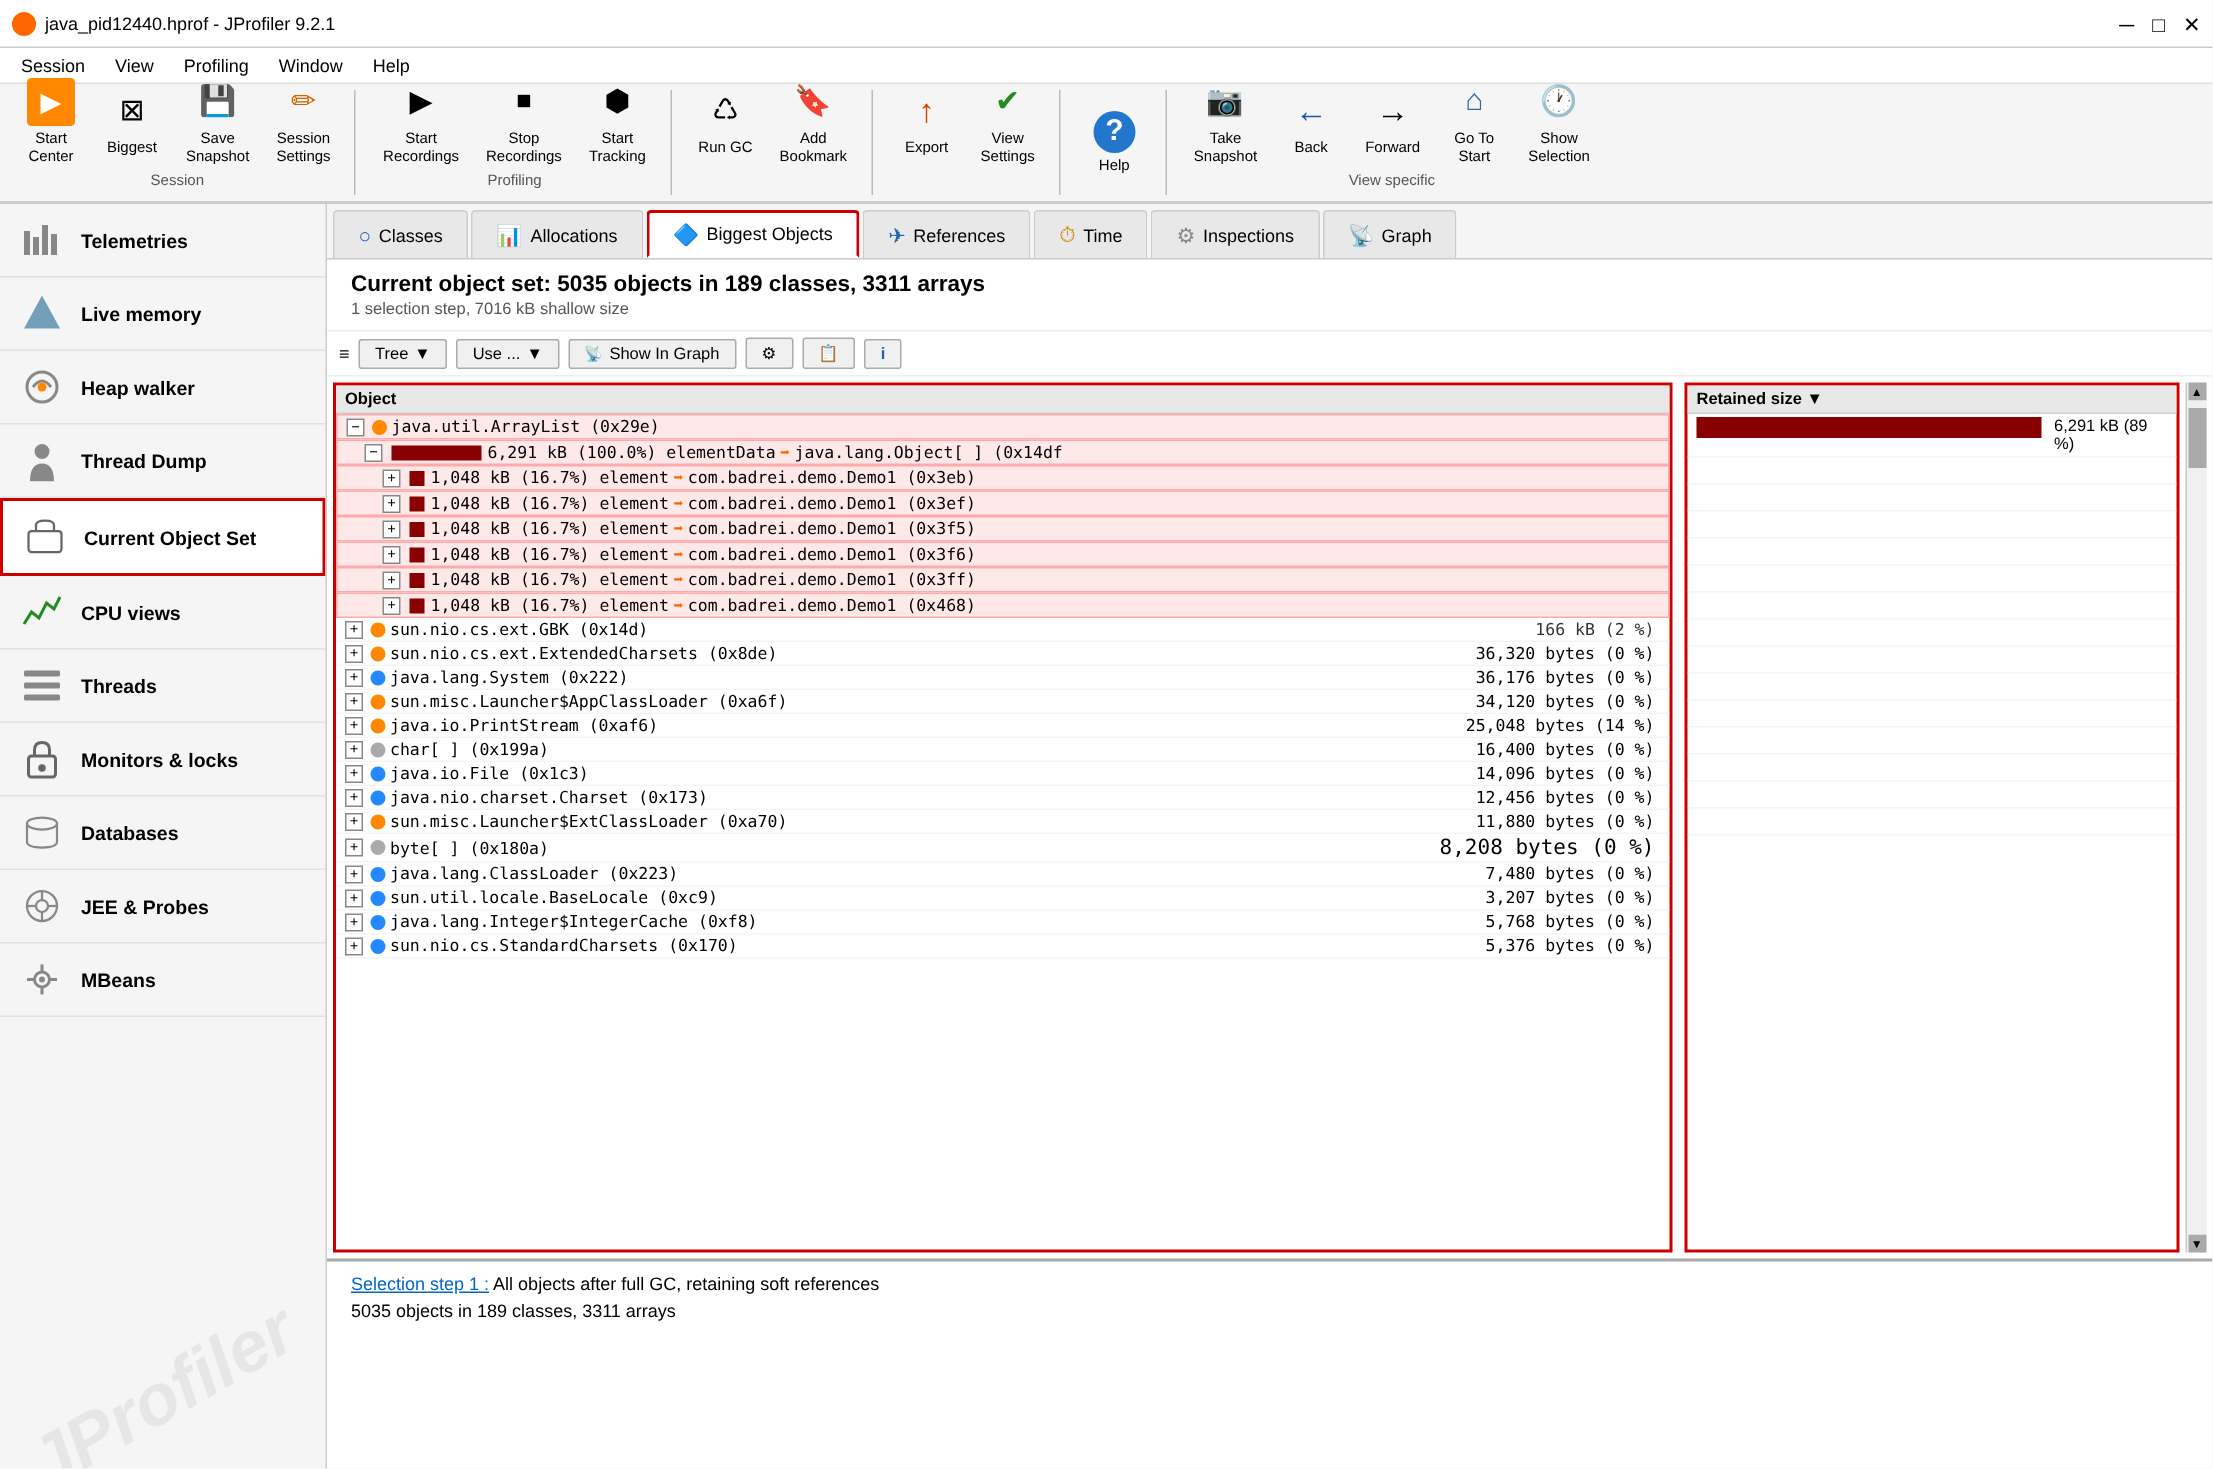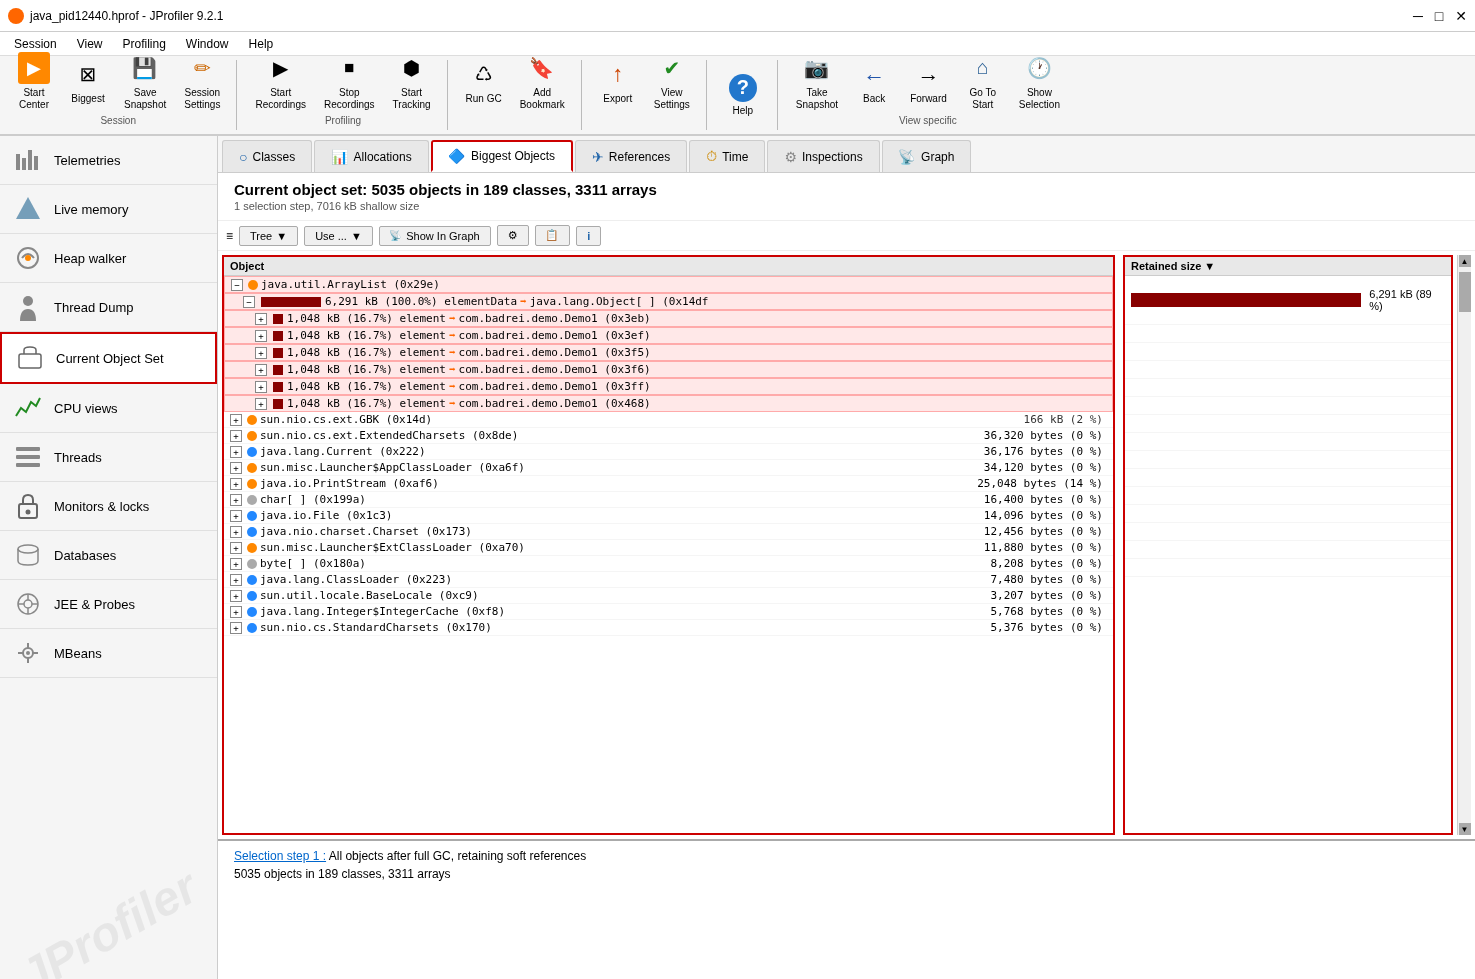--- a/index.html
+++ b/index.html
@@ -22,21 +22,21 @@
     .tool-label { font-size: 10px; text-align: center; line-height: 1.2; }
     
     
     .main { display: flex; height: calc(979px - 32px - 24px - 80px); }
     
     
     .sidebar { width: 218px; background: #f5f5f5; border-right: 1px solid #ccc; display: flex; flex-direction: column; overflow: hidden; position: relative; }
     .sidebar-item { display: flex; align-items: center; padding: 8px 12px; cursor: pointer; gap: 10px; border-bottom: 1px solid #e0e0e0; }
     .sidebar-item.active { background: #fff; border: 2px solid #cc0000; }
     .sidebar-icon { width: 32px; height: 32px; display: flex; align-items: center; justify-content: center; }
-    .sidebar-label { font-size: 13px; font-weight: 400; }
+    .sidebar-label { font-size: 13px; font-weight: 700; }
     .sidebar-watermark { position: absolute; bottom: 20px; left: 0; right: 0; text-align: center; font-size: 48px; font-weight: bold; color: rgba(0,0,0,0.06); transform: rotate(-30deg); pointer-events: none; font-style: italic; }
     
     
     .content { flex: 1; display: flex; flex-direction: column; background: #fff; overflow: hidden; }
     
     
     .tabs { display: flex; border-bottom: 1px solid #ccc; background: #f5f5f5; padding: 4px 4px 0; gap: 2px; }
     .tab { padding: 6px 16px; cursor: pointer; border: 1px solid #ccc; border-bottom: none; background: #e8e8e8; border-radius: 3px 3px 0 0; font-size: 12px; display: flex; align-items: center; gap: 5px; }
     .tab.active { background: #fff; border-bottom: 1px solid #fff; border: 2px solid #cc0000; border-bottom: 2px solid #fff; }
     
@@ -53,21 +53,21 @@
     .tree-area { flex: 1; display: flex; overflow: hidden; }
     .tree-left { flex: 1; border-right: 1px solid #ccc; overflow: auto; border: 2px solid #cc0000; margin: 4px; }
     .tree-right { width: 340px; overflow: auto; border: 2px solid #cc0000; margin: 4px; }
     
     .tree-header { display: flex; background: #e8e8e8; border-bottom: 1px solid #ccc; font-weight: bold; font-size: 11px; padding: 3px 6px; position: sticky; top: 0; }
     
     .tree-row { display: flex; align-items: center; padding: 1px 2px; font-size: 11px; font-family: monospace; border-bottom: 1px solid #f5f5f5; }
     .expand-icon { width: 12px; height: 12px; display: inline-flex; align-items: center; justify-content: center; border: 1px solid #888; font-size: 9px; margin-right: 2px; cursor: pointer; background: #fff; flex-shrink: 0; }
     
     .retained-header { display: flex; background: #e8e8e8; border-bottom: 1px solid #ccc; font-weight: bold; font-size: 11px; padding: 3px 6px; position: sticky; top: 0; align-items: center; gap: 4px; }
-    .retained-row { display: flex; align-items: center; padding: 12px 6px; border-bottom: 1px solid #f5f5f5; gap: 4px; }
+    .retained-row { display: flex; padding: 2px 6px; border-bottom: 1px solid #f5f5f5; gap: 4px; }
     
     
     .bottom-panel { height: 140px; border-top: 2px solid #aaa; padding: 8px 16px; background: #fff; overflow: auto; }
     .selection-link { color: #0066cc; text-decoration: underline; cursor: pointer; font-size: 12px; }
     
     
     ::-webkit-scrollbar { width: 12px; height: 12px; }
     ::-webkit-scrollbar-track { background: #f0f0f0; }
     ::-webkit-scrollbar-thumb { background: #aaa; }
   </style>
@@ -472,21 +472,21 @@
           <span style="display:inline-block;width:4px;"></span>
           <span class="expand-icon">+</span>
           <span style="width:10px;height:10px;border-radius:50%;background:#ff8800;display:inline-block;margin:0 3px;flex-shrink:0;"></span>
           <span style="font-family:monospace;font-size:11px;flex:1;">sun.nio.cs.ext.ExtendedCharsets (0x8de)</span>
           <span style="font-family:monospace;font-size:11px;margin-right:8px;">36,320 bytes (0 %)</span>
         </div>
         <div class="tree-row">
           <span style="display:inline-block;width:4px;"></span>
           <span class="expand-icon">+</span>
           <span style="width:10px;height:10px;border-radius:50%;background:#2288ff;display:inline-block;margin:0 3px;flex-shrink:0;"></span>
-          <span style="font-family:monospace;font-size:11px;flex:1;">java.lang.Current (0x222)</span>
+          <span style="font-family:monospace;font-size:11px;flex:1;">java.lang.System (0x222)</span>
           <span style="font-family:monospace;font-size:11px;margin-right:8px;">36,176 bytes (0 %)</span>
         </div>
         <div class="tree-row">
           <span style="display:inline-block;width:4px;"></span>
           <span class="expand-icon">+</span>
           <span style="width:10px;height:10px;border-radius:50%;background:#ff8800;display:inline-block;margin:0 3px;flex-shrink:0;"></span>
           <span style="font-family:monospace;font-size:11px;flex:1;">sun.misc.Launcher$AppClassLoader (0xa6f)</span>
           <span style="font-family:monospace;font-size:11px;margin-right:8px;">34,120 bytes (0 %)</span>
         </div>
         <div class="tree-row">
@@ -522,21 +522,21 @@
           <span class="expand-icon">+</span>
           <span style="width:10px;height:10px;border-radius:50%;background:#ff8800;display:inline-block;margin:0 3px;flex-shrink:0;"></span>
           <span style="font-family:monospace;font-size:11px;flex:1;">sun.misc.Launcher$ExtClassLoader (0xa70)</span>
           <span style="font-family:monospace;font-size:11px;margin-right:8px;">11,880 bytes (0 %)</span>
         </div>
         <div class="tree-row">
           <span style="display:inline-block;width:4px;"></span>
           <span class="expand-icon">+</span>
           <span style="width:10px;height:10px;border-radius:50%;background:#aaaaaa;display:inline-block;margin:0 3px;flex-shrink:0;"></span>
           <span style="font-family:monospace;font-size:11px;flex:1;">byte[ ] (0x180a)</span>
-          <span style="font-family:monospace;font-size:11px;margin-right:8px;">8,208 bytes (0 %)</span>
+          <span style="font-family:monospace;font-size:14px;margin-right:8px;">8,208 bytes (0 %)</span>
         </div>
         <div class="tree-row">
           <span style="display:inline-block;width:4px;"></span>
           <span class="expand-icon">+</span>
           <span style="width:10px;height:10px;border-radius:50%;background:#2288ff;display:inline-block;margin:0 3px;flex-shrink:0;"></span>
           <span style="font-family:monospace;font-size:11px;flex:1;">java.lang.ClassLoader (0x223)</span>
           <span style="font-family:monospace;font-size:11px;margin-right:8px;">7,480 bytes (0 %)</span>
         </div>
         <div class="tree-row">
           <span style="display:inline-block;width:4px;"></span>

